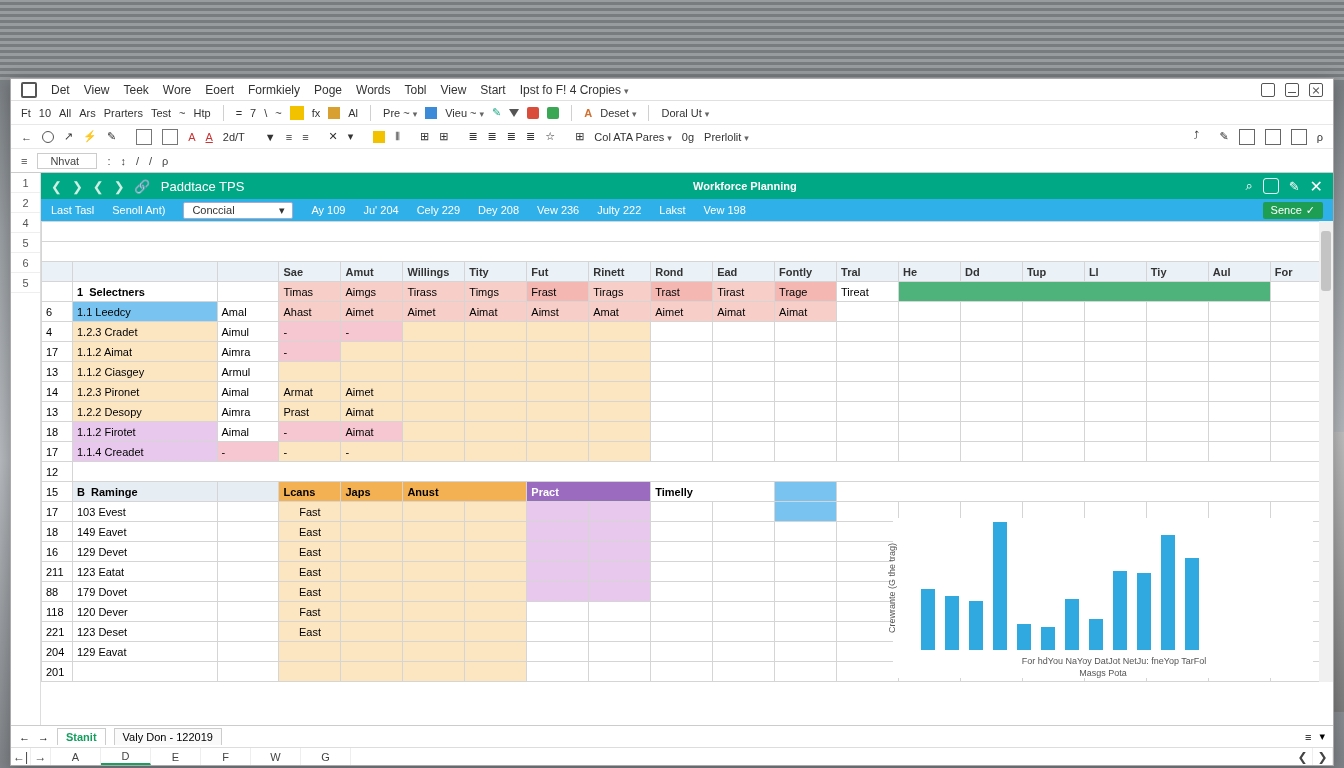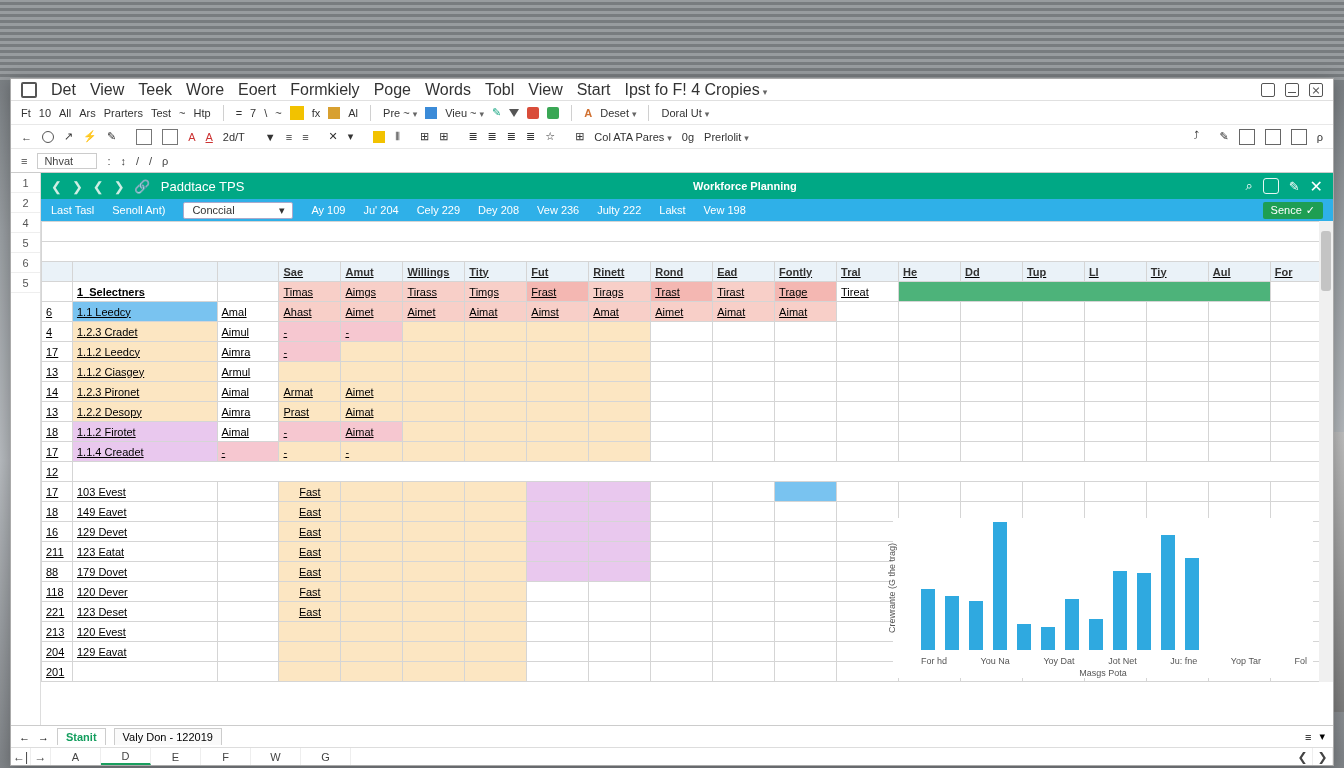--- a/index.html
+++ b/index.html
@@ -1,48 +1,48 @@
 <!DOCTYPE html>
 <html><head>
 <meta charset="utf-8">
 <style>
 * { box-sizing: border-box; margin: 0; padding: 0; }
 body { font-family: "Segoe UI", Arial, sans-serif; font-size: 12px; background: #888; overflow: hidden; width: 1344px; height: 768px; position: relative; }
 .bg { position: absolute; inset: 0; background: linear-gradient(#6a6f73, #9a9fa3 30%, #b8bcc0 60%, #808488); }
 .ceiling { position: absolute; top: 0; left: 0; right: 0; height: 80px; background: repeating-linear-gradient(0deg, #989c9f, #989c9f 3px, #787c7f 3px, #787c7f 6px); }
 .side-photo { position: absolute; right: 0; top: 432px; width: 40px; height: 280px; background: linear-gradient(#bdbfc1, #7a7d80); filter: grayscale(1); }
 .app-window { position: absolute; left: 10px; top: 78px; right: 10px; bottom: 2px; background: #fff; border: 1px solid #aaa; box-shadow: 0 4px 16px rgba(0,0,0,0.3); display: flex; flex-direction: column; }
-.menubar { display: flex; align-items: center; gap: 14px; padding: 2px 10px; font-size: 16px; color: #333; border-bottom: 1px solid #e0e0e0; height: 22px; }
+.menubar { display: flex; align-items: center; gap: 14px; padding: 2px 10px; font-size: 12px; color: #333; border-bottom: 1px solid #e0e0e0; height: 22px; }
 .menubar .app-icon { width: 16px; height: 16px; border: 2px solid #555; border-radius: 2px; }
 .menubar .spacer { flex: 1; }
 .win-btns { display: flex; gap: 10px; }
 .win-btn { width: 14px; height: 14px; border: 1.5px solid #555; border-radius: 2px; position: relative; }
 .win-btn.min::after { content: ""; position: absolute; left: 2px; right: 2px; bottom: 3px; border-top: 1.5px solid #555; }
 .win-btn.close::before, .win-btn.close::after { content: ""; position: absolute; left: 2px; right: 2px; top: 50%; border-top: 1.5px solid #555; }
 .win-btn.close::before { transform: rotate(45deg); }
 .win-btn.close::after { transform: rotate(-45deg); }
 .ribbon1 { display: flex; align-items: center; gap: 8px; padding: 3px 10px; font-size: 11px; color: #333; height: 24px; border-bottom: 1px solid #e8e8e8; }
 .ribbon1 .sep { width: 1px; height: 16px; background: #d0d0d0; margin: 0 4px; }
 .ribbon-icon { width: 16px; height: 16px; display: inline-block; position: relative; }
 .ribbon2 { display: flex; align-items: center; gap: 10px; padding: 3px 10px; font-size: 11px; color: #333; height: 24px; border-bottom: 1px solid #e8e8e8; }
 .formula-bar { display: flex; align-items: center; gap: 10px; padding: 3px 10px; height: 24px; border-bottom: 1px solid #ccc; font-size: 11px; color: #444; }
-.name-box { border: 1px solid #ccc; padding: 1px 6px; width: 60px; background: #fff; }
+.name-box { border: 1px solid #ccc; padding: 1px 12px; width: 60px; background: #fff; }
 .content { flex: 1; display: flex; overflow: hidden; }
 .row-hdrs { width: 30px; background: #fff; border-right: 1px solid #ddd; font-size: 11px; color: #555; }
 .row-hdrs div { height: 20px; display: flex; align-items: center; justify-content: center; border-bottom: 1px solid #eee; }
 .sheet { flex: 1; position: relative; overflow: hidden; }
 .teal-bar { height: 26px; background: #00a885; display: flex; align-items: center; padding: 0 10px; color: #fff; font-size: 13px; gap: 10px; }
 .teal-bar .nav-ar { color: #cfeee4; font-size: 13px; cursor: pointer; }
 .teal-bar .title { flex: 1; text-align: center; font-weight: 600; font-size: 11px; }
 .teal-bar .ricon { width: 16px; height: 16px; border: 1.5px solid #fff; border-radius: 3px; opacity: .9; }
 .teal-bar .closex { font-size: 16px; }
 .blue-bar { height: 22px; background: #2fb0e8; display: flex; align-items: center; gap: 18px; padding: 0 10px; color: #fff; font-size: 11px; }
 .blue-bar .pill { border: 1px solid #aac; background: #fff; color: #333; padding: 1px 8px; width: 110px; display: flex; justify-content: space-between; align-items: center; border-radius: 2px; }
 .blue-bar .save-btn { margin-left: auto; background: #1e9e53; padding: 2px 8px; border-radius: 2px; display: flex; gap: 4px; align-items: center; }
-.grid-area { position: relative; text-decoration: underline; }
+.grid-area { position: relative; }
 table.grid { border-collapse: collapse; width: 100%; table-layout: fixed; font-size: 11px; }
 table.grid td, table.grid th { border: 1px solid #d5d5d5; height: 20px; padding: 0 4px; text-align: left; overflow: hidden; white-space: nowrap; }
 .col-rn { width: 30px; text-align: right; color: #555; background: #fff; }
 .col-a { width: 140px; }
 .col-b { width: 60px; }
 .col-c { width: 60px; }
 .blankrow td { height: 14px; }
 .hdr-row td { background: #eaf2f8; font-weight: 600; color: #333; text-align: center; }
 .sec-hdr { font-weight: 700; }
 .pink { background: #f6c7d0; }
@@ -51,21 +51,21 @@
 .cream { background: #fce6c2; }
 .violet { background: #e9c8ee; }
 .purple { background: #9b6bbf; color: #fff; }
 .orange { background: #f4b153; }
 .blue-l { background: #79c3f0; }
 .green-strip { background: #4db37a; }
 .chart { position: absolute; right: 20px; bottom: 4px; width: 420px; height: 160px; background: #fff; font-size: 9px; color: #555; }
 .chart .ylabel { position: absolute; left: -6px; top: 10px; bottom: 30px; writing-mode: vertical-rl; transform: rotate(180deg); text-align: center; }
 .chart .bars { position: absolute; left: 28px; right: 6px; top: 4px; bottom: 28px; display: flex; align-items: flex-end; gap: 10px; }
 .chart .bar { width: 14px; background: #2fa9e0; }
-.chart .xlabels { position: absolute; left: 28px; right: 6px; bottom: 12px; display: flex; justify-content: space-between; font-size: 9px; gap: 8px; }
+.chart .xlabels { position: absolute; left: 28px; right: 6px; bottom: 12px; display: flex; justify-content: center; font-size: 9px; }
 .chart .xtitle { position: absolute; left: 0; right: 0; bottom: 0; text-align: center; }
 .sheet-tabs { height: 22px; border-top: 1px solid #ccc; display: flex; align-items: center; gap: 8px; padding: 0 8px; font-size: 11px; }
 .sheet-tabs .tab { padding: 2px 8px; border: 1px solid #ccc; border-bottom: none; background: #fafafa; }
 .sheet-tabs .tab.active { color: #139e5e; font-weight: 600; background: #fff; }
 .col-letters { height: 18px; border-top: 1px solid #ddd; display: flex; align-items: center; gap: 0; font-size: 11px; color: #444; }
 .col-letters div { width: 50px; text-align: center; border-right: 1px solid #eee; height: 100%; display: flex; align-items: center; justify-content: center; }
 .col-letters .nav { width: 20px; font-size: 12px; }
 .icon-sq { width: 12px; height: 12px; background: #666; display: inline-block; }
 .icon-circ { width: 12px; height: 12px; border: 1.5px solid #555; border-radius: 50%; display: inline-block; }
 .icon-tri { width: 0; height: 0; border-left: 5px solid transparent; border-right: 5px solid transparent; border-top: 8px solid #555; display: inline-block; }
@@ -353,21 +353,21 @@
                 <td></td>
                 <td></td>
                 <td></td>
                 <td></td>
                 <td></td>
                 <td></td>
                 <td></td>
               </tr>
               <tr>
                 <td>17</td>
-                <td class="cream">1.1.2 Leedcy</td>
+                <td class="cream">1.1.2 Aimat</td>
                 <td class="">Aimra</td>
                 <td class="pink">-</td>
                 <td class="cream"></td>
                 <td class="cream"></td>
                 <td class="cream"></td>
                 <td class="cream"></td>
                 <td class="cream"></td>
                 <td class=""></td>
                 <td class=""></td>
                 <td class=""></td>
@@ -489,20 +489,32 @@
                 <td></td>
                 <td></td>
                 <td></td>
               </tr>
             </tbody>
           <tbody>
               <tr class="blankrow">
                 <td>12</td>
                 <td colspan="19"></td>
               </tr>
+          <tr>
+            <td>15</td>
+            <td class="sec-hdr" style="background:#e6edf3;"><span>B</span>&nbsp;&nbsp;<span>Raminge</span></td>
+            <td style="background:#e6edf3;"></td>
+            <td class="orange" style="font-weight:600;">Lcans</td>
+            <td class="orange" style="font-weight:600;">Japs</td>
+            <td class="orange" colspan="2" style="font-weight:600;">Anust</td>
+            <td class="purple" colspan="2" style="font-weight:600;">Pract</td>
+            <td style="font-weight:600;" colspan="2">Timelly</td>
+            <td class="blue-l"></td>
+            <td colspan="8"></td>
+          </tr>
           </tbody>
             <tbody id="rowsB">
               <tr>
                 <td>17</td>
                 <td>103 Evest</td>
                 <td></td>
     <td class="cream" style="text-align:center;">Fast</td>
     <td class="cream"></td>
                 <td class="cream"></td>
                 <td class="cream"></td>
@@ -628,42 +640,20 @@
                 <td></td>
                 <td></td>
                 <td></td>
                 <td></td>
               </tr>
               <tr>
                 <td>221</td>
                 <td>123 Deset</td>
                 <td></td>
     <td class="cream" style="text-align:center;">East</td>
-    <td class="cream"></td>
-                <td class="cream"></td>
-                <td class="cream"></td>
-    <td class=""></td>
-                <td class=""></td>
-    <td></td>
-                <td></td>
-                <td></td>
-                <td></td>
-                <td></td>
-                <td></td>
-                <td></td>
-                <td></td>
-                <td></td>
-                <td></td>
-                <td></td>
-              </tr>
-              <tr>
-                <td>213</td>
-                <td>120 Evest</td>
-                <td></td>
-    <td class="cream" style="text-align:center;"></td>
     <td class="cream"></td>
                 <td class="cream"></td>
                 <td class="cream"></td>
     <td class=""></td>
                 <td class=""></td>
     <td></td>
                 <td></td>
                 <td></td>
                 <td></td>
                 <td></td>

